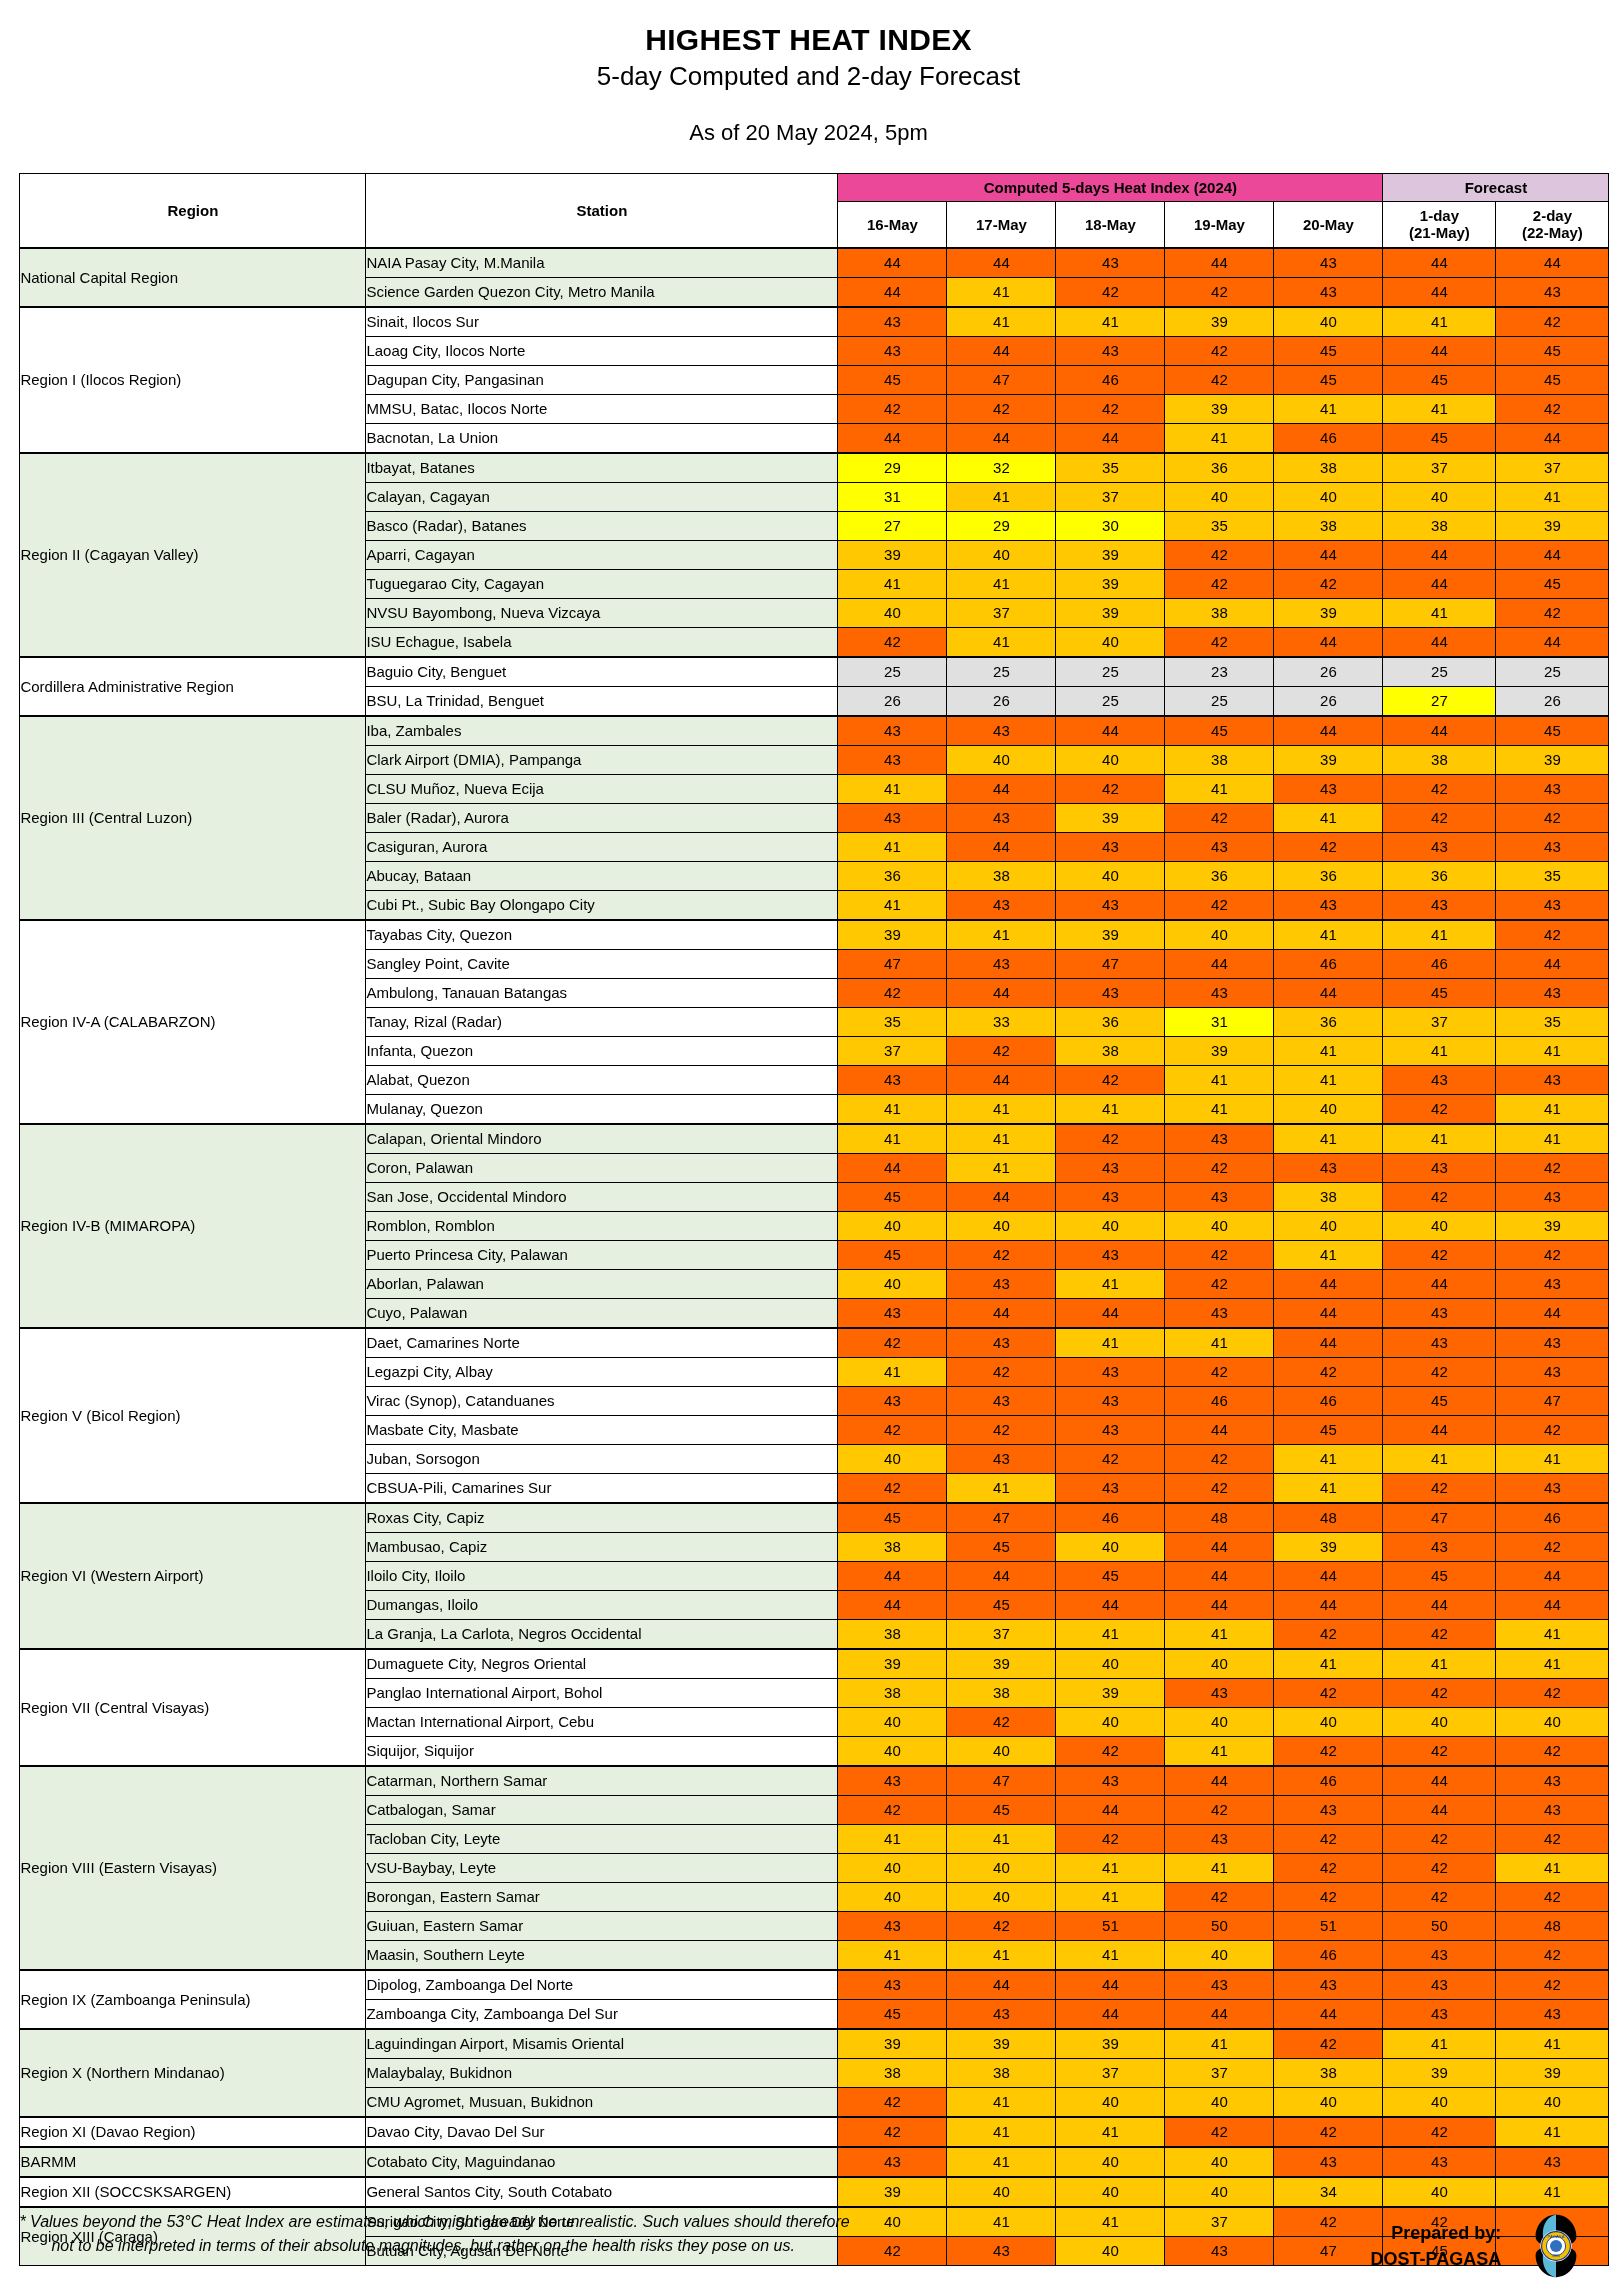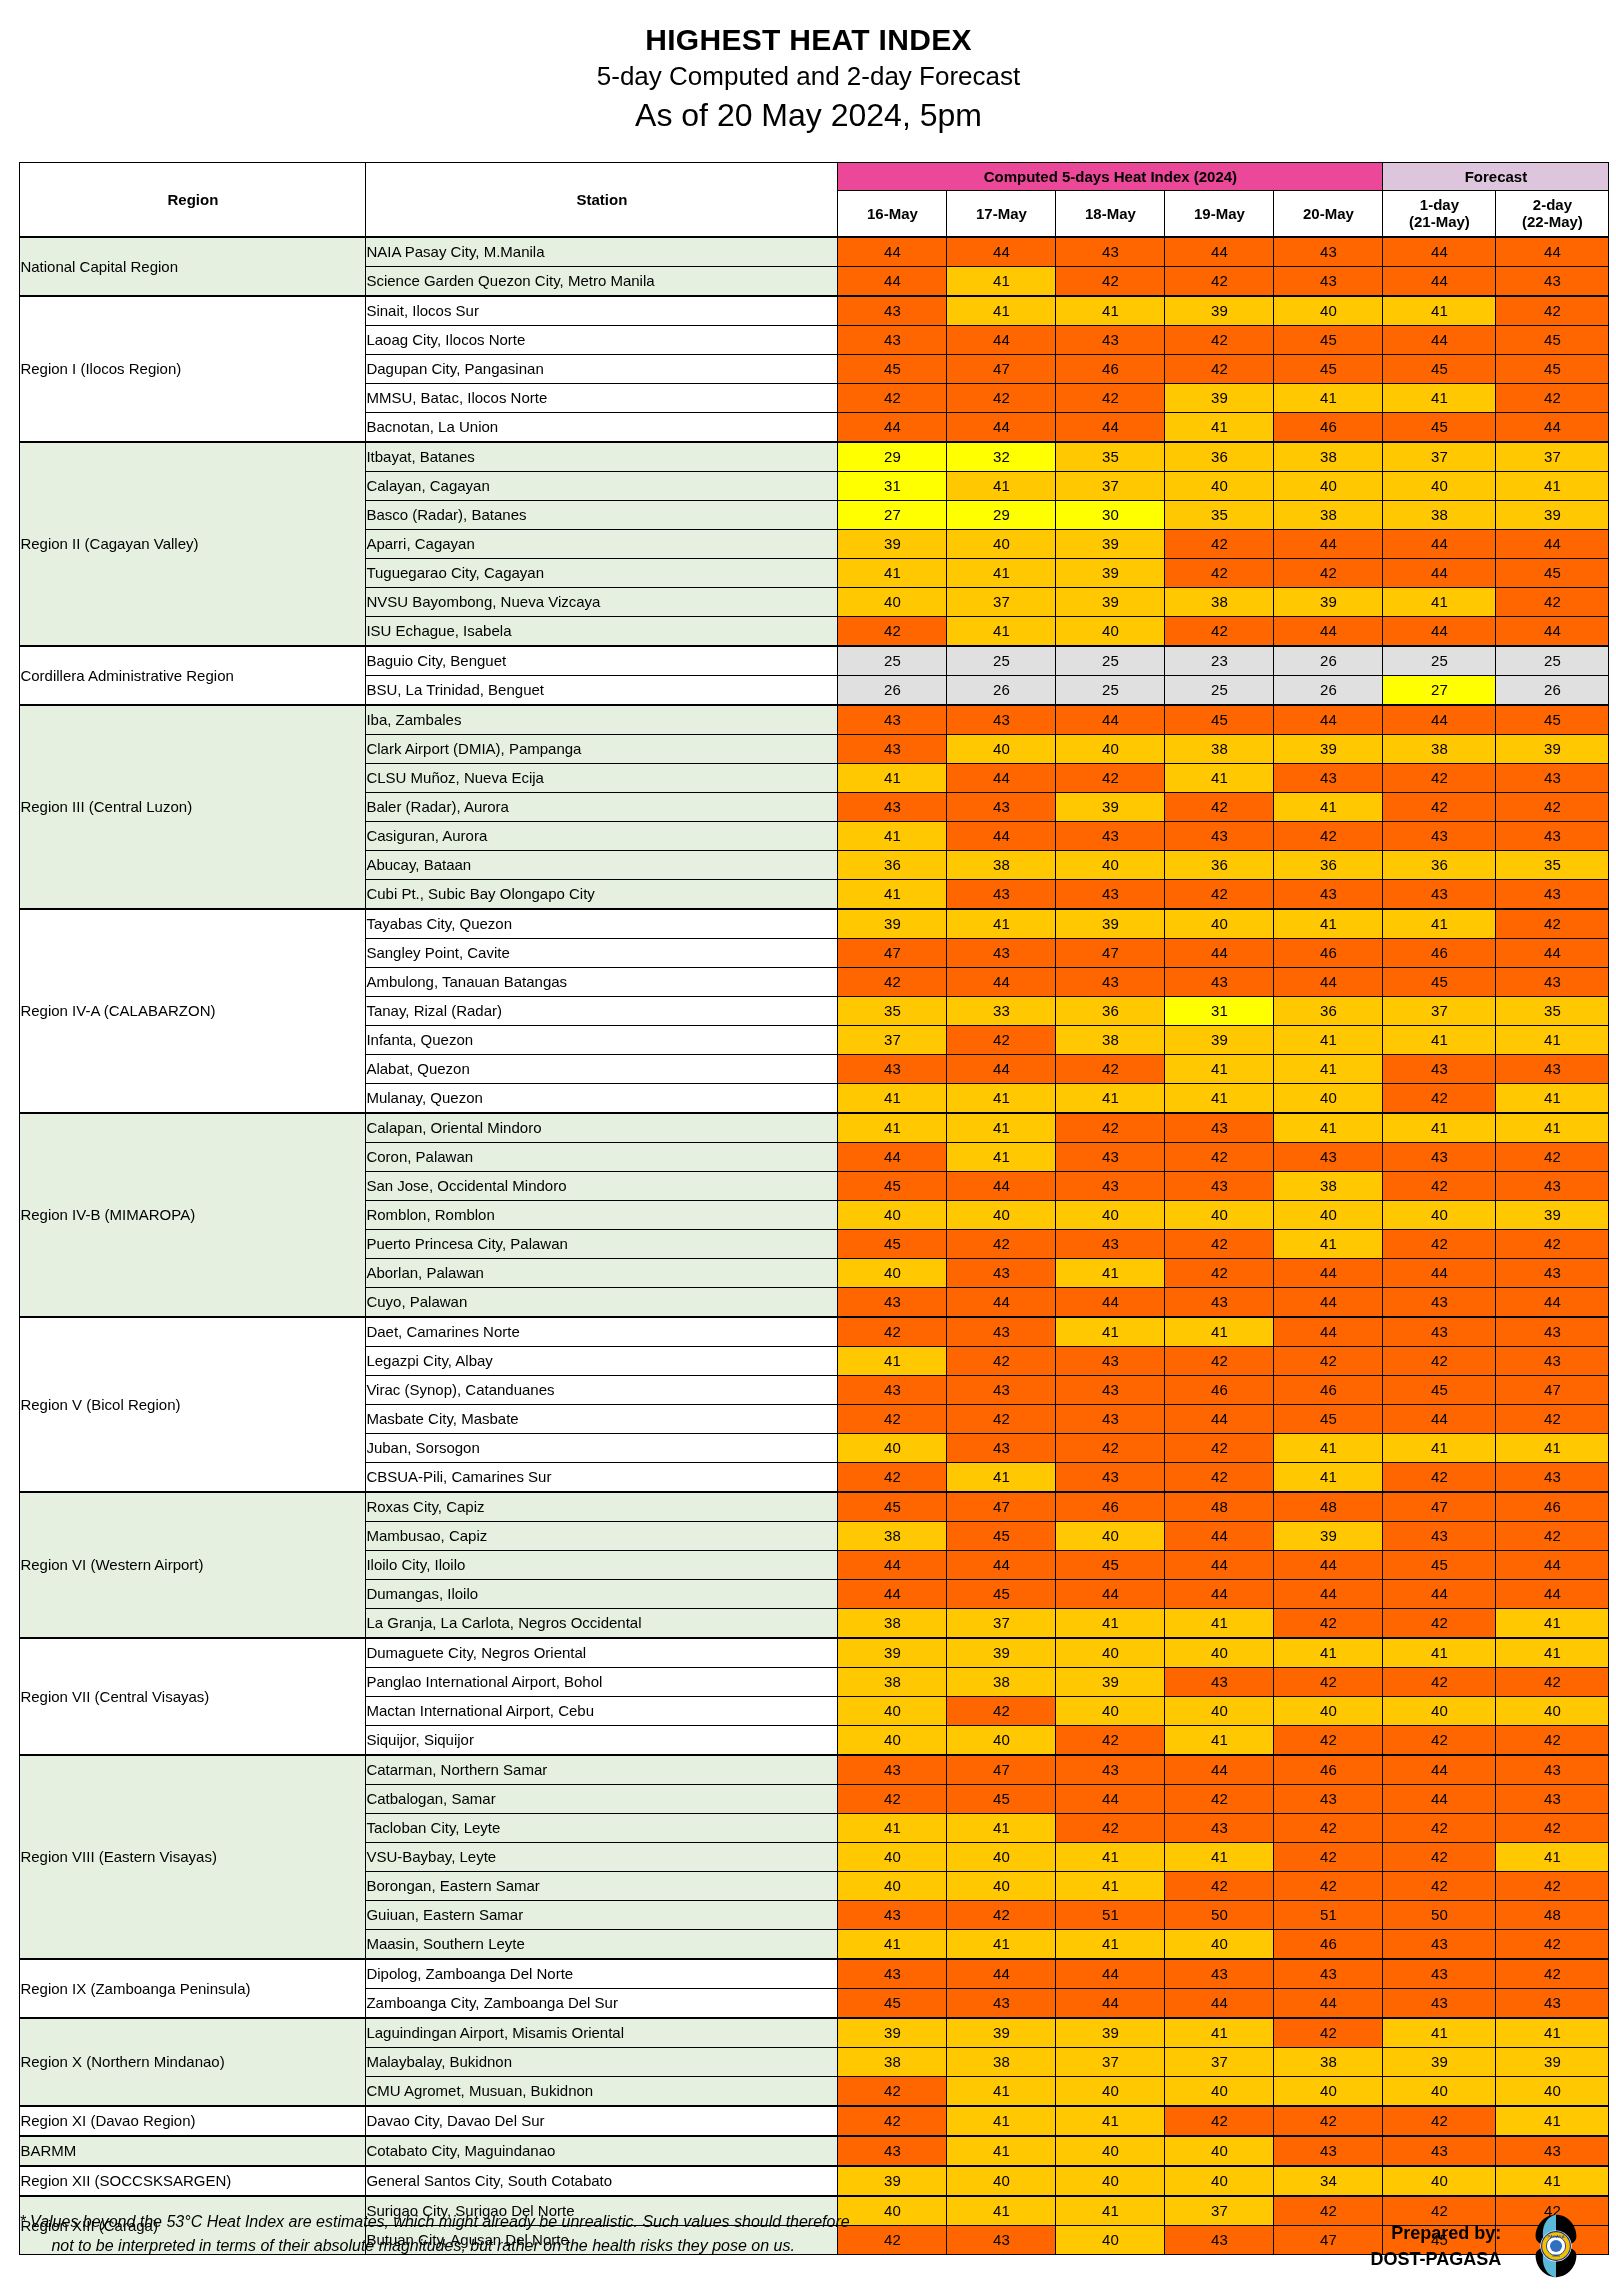--- a/index.html
+++ b/index.html
@@ -12,21 +12,21 @@
     -webkit-font-smoothing:antialiased;
   }
   .page{position:relative;width:1617px;height:1656px;box-sizing:border-box;}
 
   
   .titles{padding-top:22px;text-align:center;}
   .title-main{
     font-size:30px;font-weight:bold;letter-spacing:0.3px;line-height:1.18;
   }
   .title-sub{font-size:26px;font-weight:normal;line-height:1.30;margin-top:2.6px;}
-  .title-asof{font-size:32px;font-weight:normal;line-height:1.30;margin-top:1px;}
+  .title-asof{font-size:22px;font-weight:normal;line-height:1.30;margin-top:25px;}
 
   
   .table-wrap{margin:26px 0 0 19.4px;width:1578px;}
   table.hi{
     border-collapse:collapse;
     table-layout:fixed;
     width:1578px;
     border:1.9px solid #000;
   }
   table.hi th, table.hi td{

